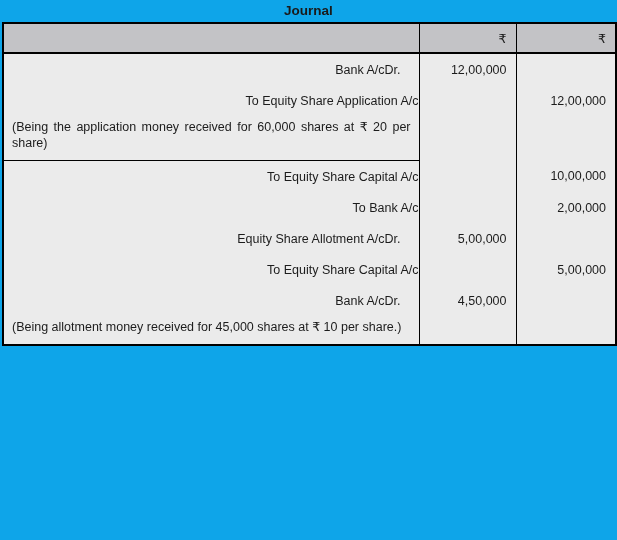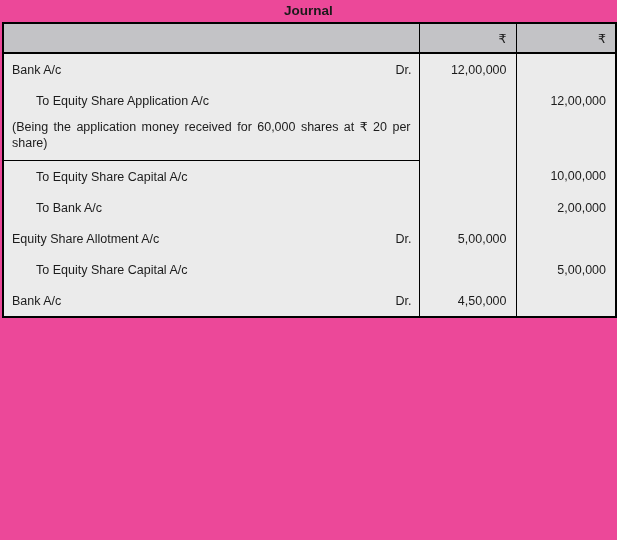--- a/index.html
+++ b/index.html
@@ -8,21 +8,21 @@
     background: #ffffff;
     width: 617px;
     font-family: "Liberation Sans", "DejaVu Sans", sans-serif;
     color: #1c1c1c;
     -webkit-font-smoothing: antialiased;
   }
   .page {
     width: 617px;
     height: 540px;
     overflow: hidden;
-    background: #ec4899;
+    background: #0ea5e9;
   }
   .title {
     font-weight: bold;
     font-size: 13.5px;
     text-align: center;
     padding: 3px 0 4px 0;
     color: #1a1a1a;
   }
   table.journal {
     border-collapse: collapse;
@@ -51,25 +51,25 @@
     padding-right: 9px;
     vertical-align: middle;
     white-space: nowrap;
   }
 
   tr.line  td { height: 31px; vertical-align: middle; }
 
   td.part { padding-left: 8px; }
   .pline {
     display: flex;
-    justify-content: space-between;
+    justify-content: flex-end;
     align-items: center;
-    padding-right: 7px;
+    padding-right: 18px;
   }
-  tr.indent td.part { padding-left: 32px; }
+  tr.indent td.part { padding-left: 32px; text-align: right; }
 
   tr.narr td.part {
     padding: 3px 8px 9px 8px;
     line-height: 16px;
     text-align: justify;
     vertical-align: top;
   }
   tr.end td.part { border-bottom: 1.5px solid #000000; }
 </style>
 </head>
@@ -144,15 +144,20 @@
       <tr class="line">
         <td class="part">
             <div class="pline">
               <span>Bank A/c</span>
               <span>Dr.</span>
             </div>
           </td>
         <td class="amt">4,50,000</td>
         <td class="amt"></td>
       </tr>
+      <tr class="narr">
+        <td class="part">(Being allotment money received for 45,000 shares at ₹ 10 per share.)</td>
+        <td class="amt"></td>
+        <td class="amt"></td>
+      </tr>
     </tbody>
   </table>
 </div>
 
 </body></html>

